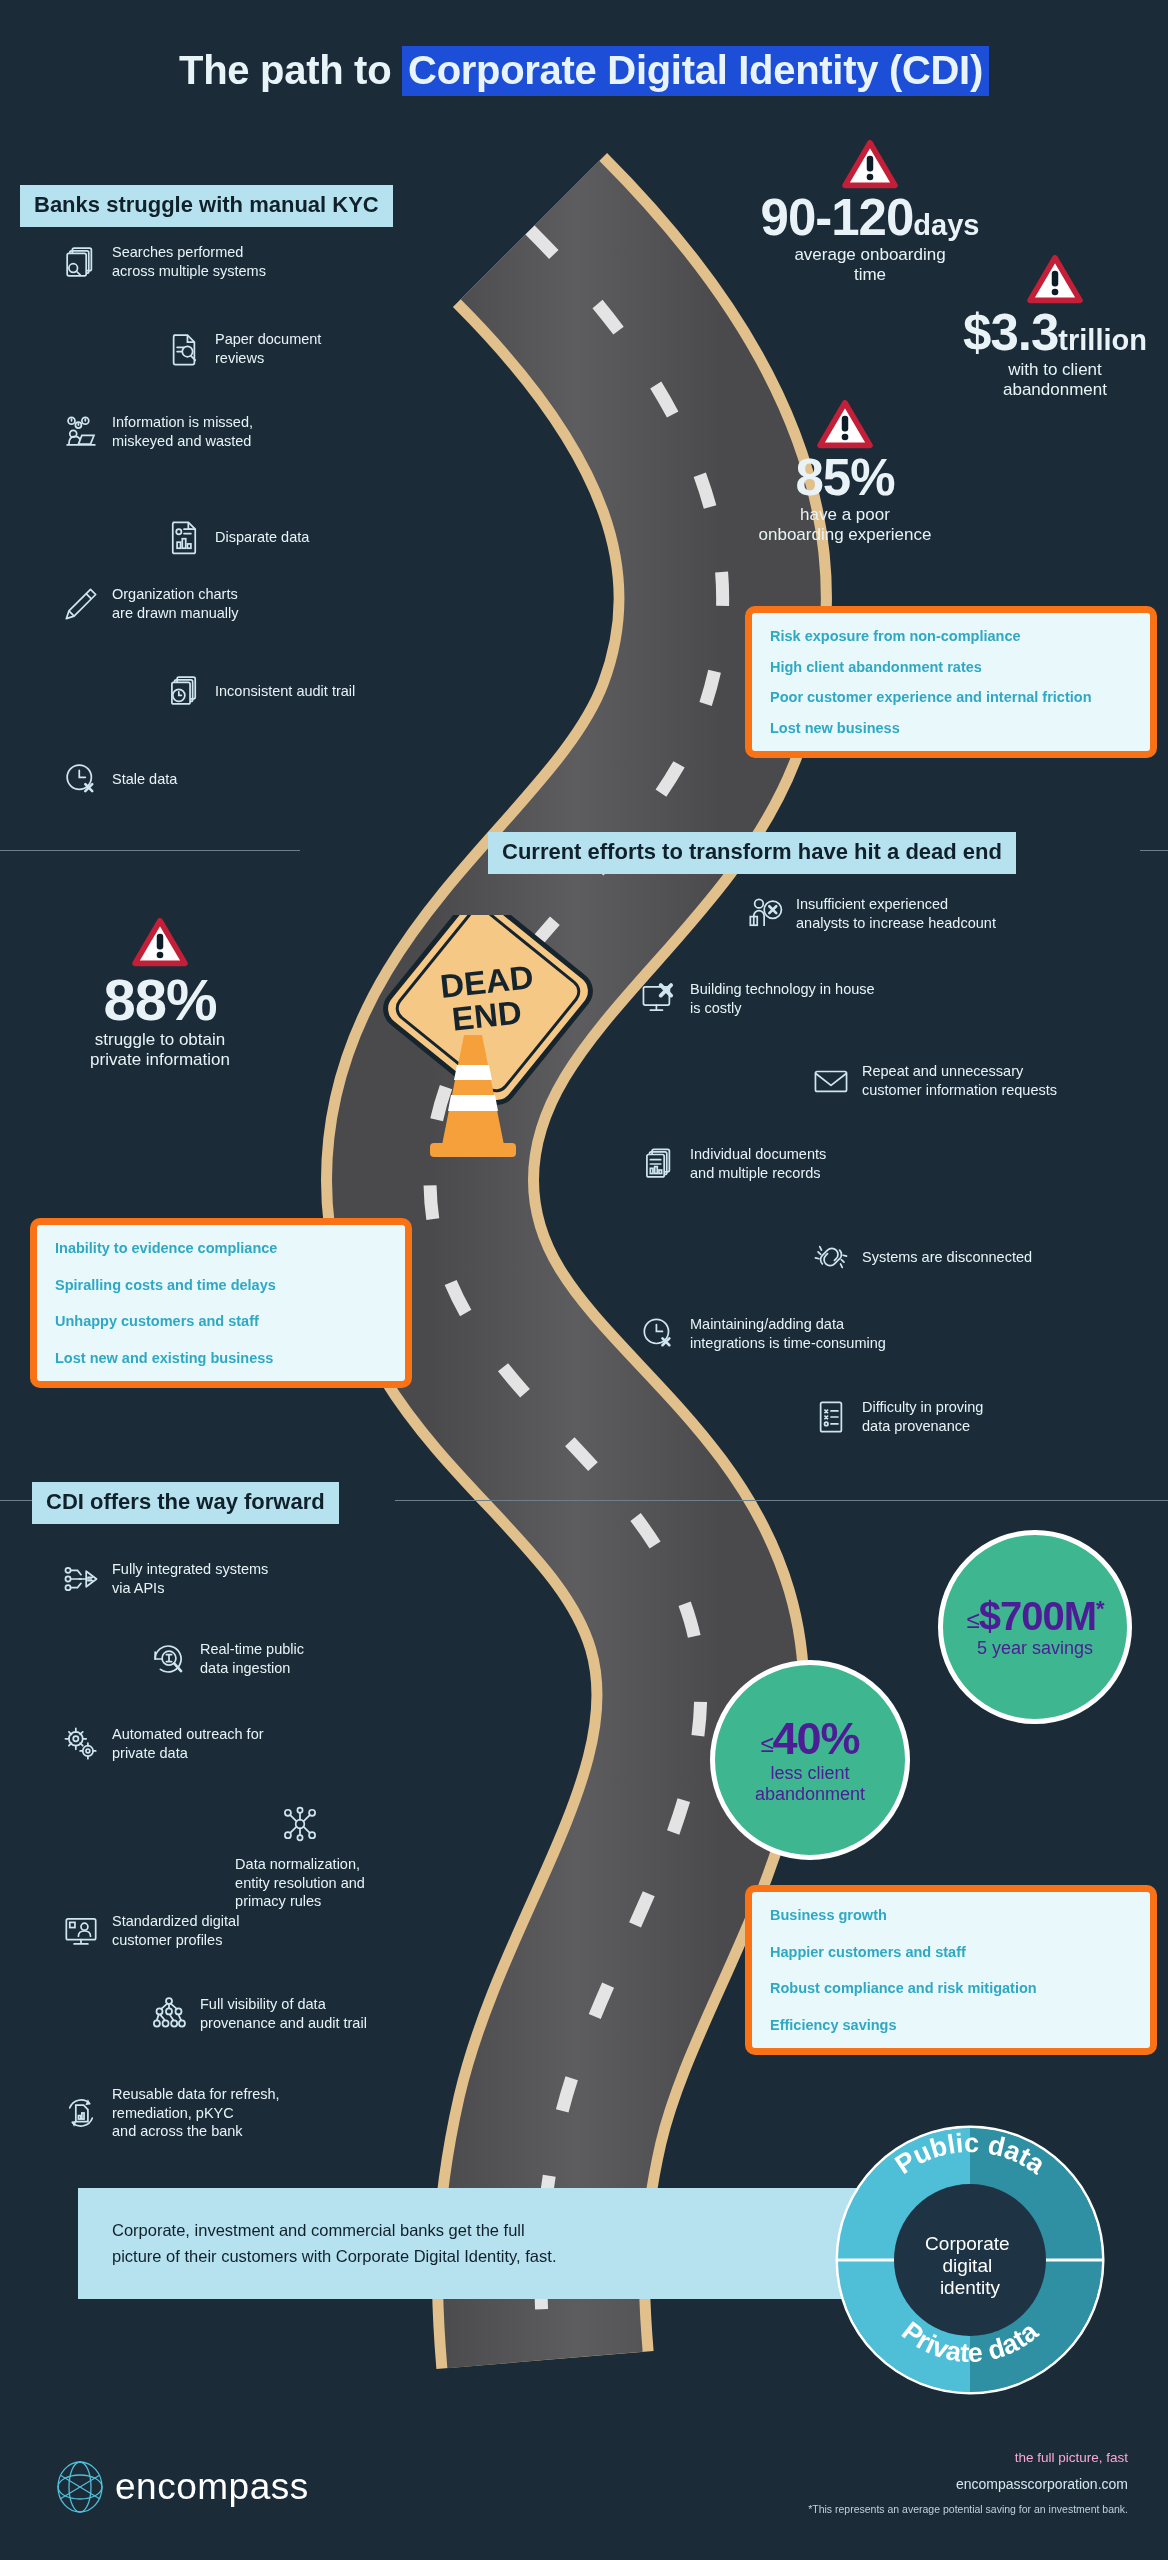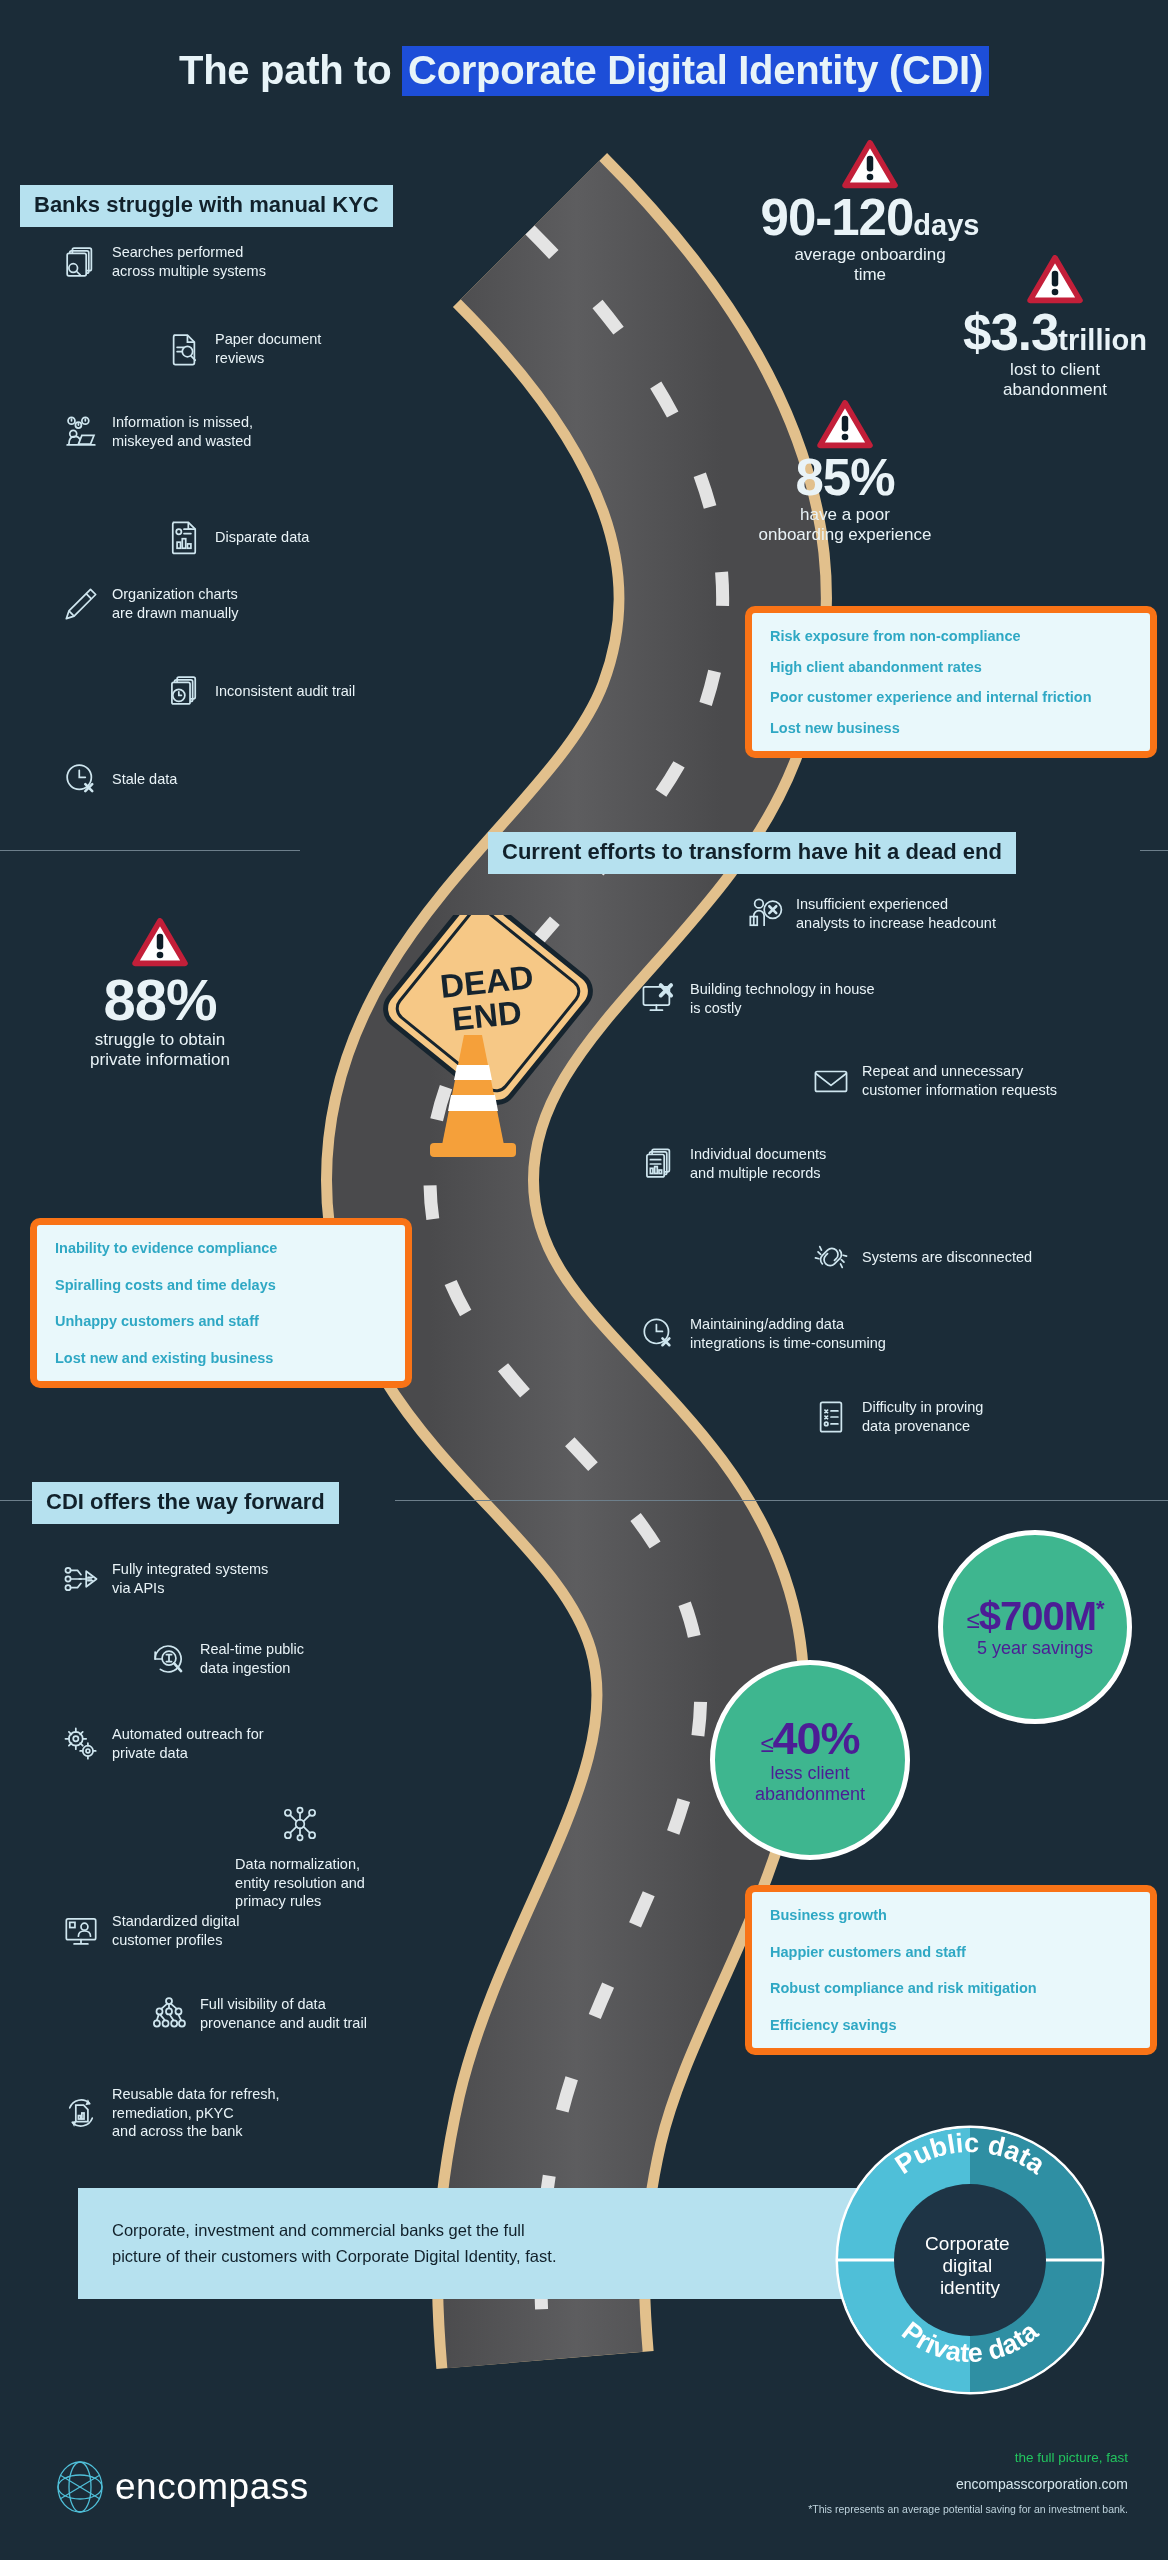--- a/index.html
+++ b/index.html
@@ -94,21 +94,21 @@
     font-size: 16.5px; line-height: 1.55; white-space: pre-line;
   }
 
   
   .donut { position: absolute; z-index: 9; }
 
   
   .foot-logo { position: absolute; z-index: 6; display: flex; align-items: center; gap: 10px; }
   .foot-logo .word { font-size: 37px; color: #ffffff; letter-spacing: 0.5px; }
   .foot-right { position: absolute; z-index: 6; text-align: right; }
-  .foot-right .tag { color: #22c55e; font-size: 13.5px; margin-bottom: 11px; }
+  .foot-right .tag { color: #f9a8d4; font-size: 13.5px; margin-bottom: 11px; }
   .foot-right .url { color: #d6e7ee; font-size: 14px; margin-bottom: 11px; }
   .foot-right .note { color: #bdd2dc; font-size: 10.5px; }
 </style>
 </head>
 <body>
 
 <div id="page">
 
   <svg class="road-layer" viewBox="0 0 1168 2560" preserveAspectRatio="none">
     <defs>
@@ -249,21 +249,21 @@
 time</div>
   </div>
 
   <div class="stat" style="left:950px; top:255px; width:210px;">
     <svg class="warn" viewBox="0 0 60 54">
       <path d="M30 3 L57 49 H3 Z" fill="#ffffff" stroke="#c31f39" stroke-width="6" stroke-linejoin="round"></path>
       <rect x="26.5" y="17" width="7" height="17" rx="3.2" fill="#0d1d27"></rect>
       <circle cx="30" cy="40" r="3.6" fill="#0d1d27"></circle>
     </svg>
     <div class="big"><span>$3.3</span><span class="unit">trillion</span></div>
-    <div class="sub">lost to client
+    <div class="sub">with to client
 abandonment</div>
   </div>
 
   <div class="stat" style="left:735px; top:400px; width:220px;">
     <svg class="warn" viewBox="0 0 60 54">
       <path d="M30 3 L57 49 H3 Z" fill="#ffffff" stroke="#c31f39" stroke-width="6" stroke-linejoin="round"></path>
       <rect x="26.5" y="17" width="7" height="17" rx="3.2" fill="#0d1d27"></rect>
       <circle cx="30" cy="40" r="3.6" fill="#0d1d27"></circle>
     </svg>
     <div class="big"><span>85%</span></div>

